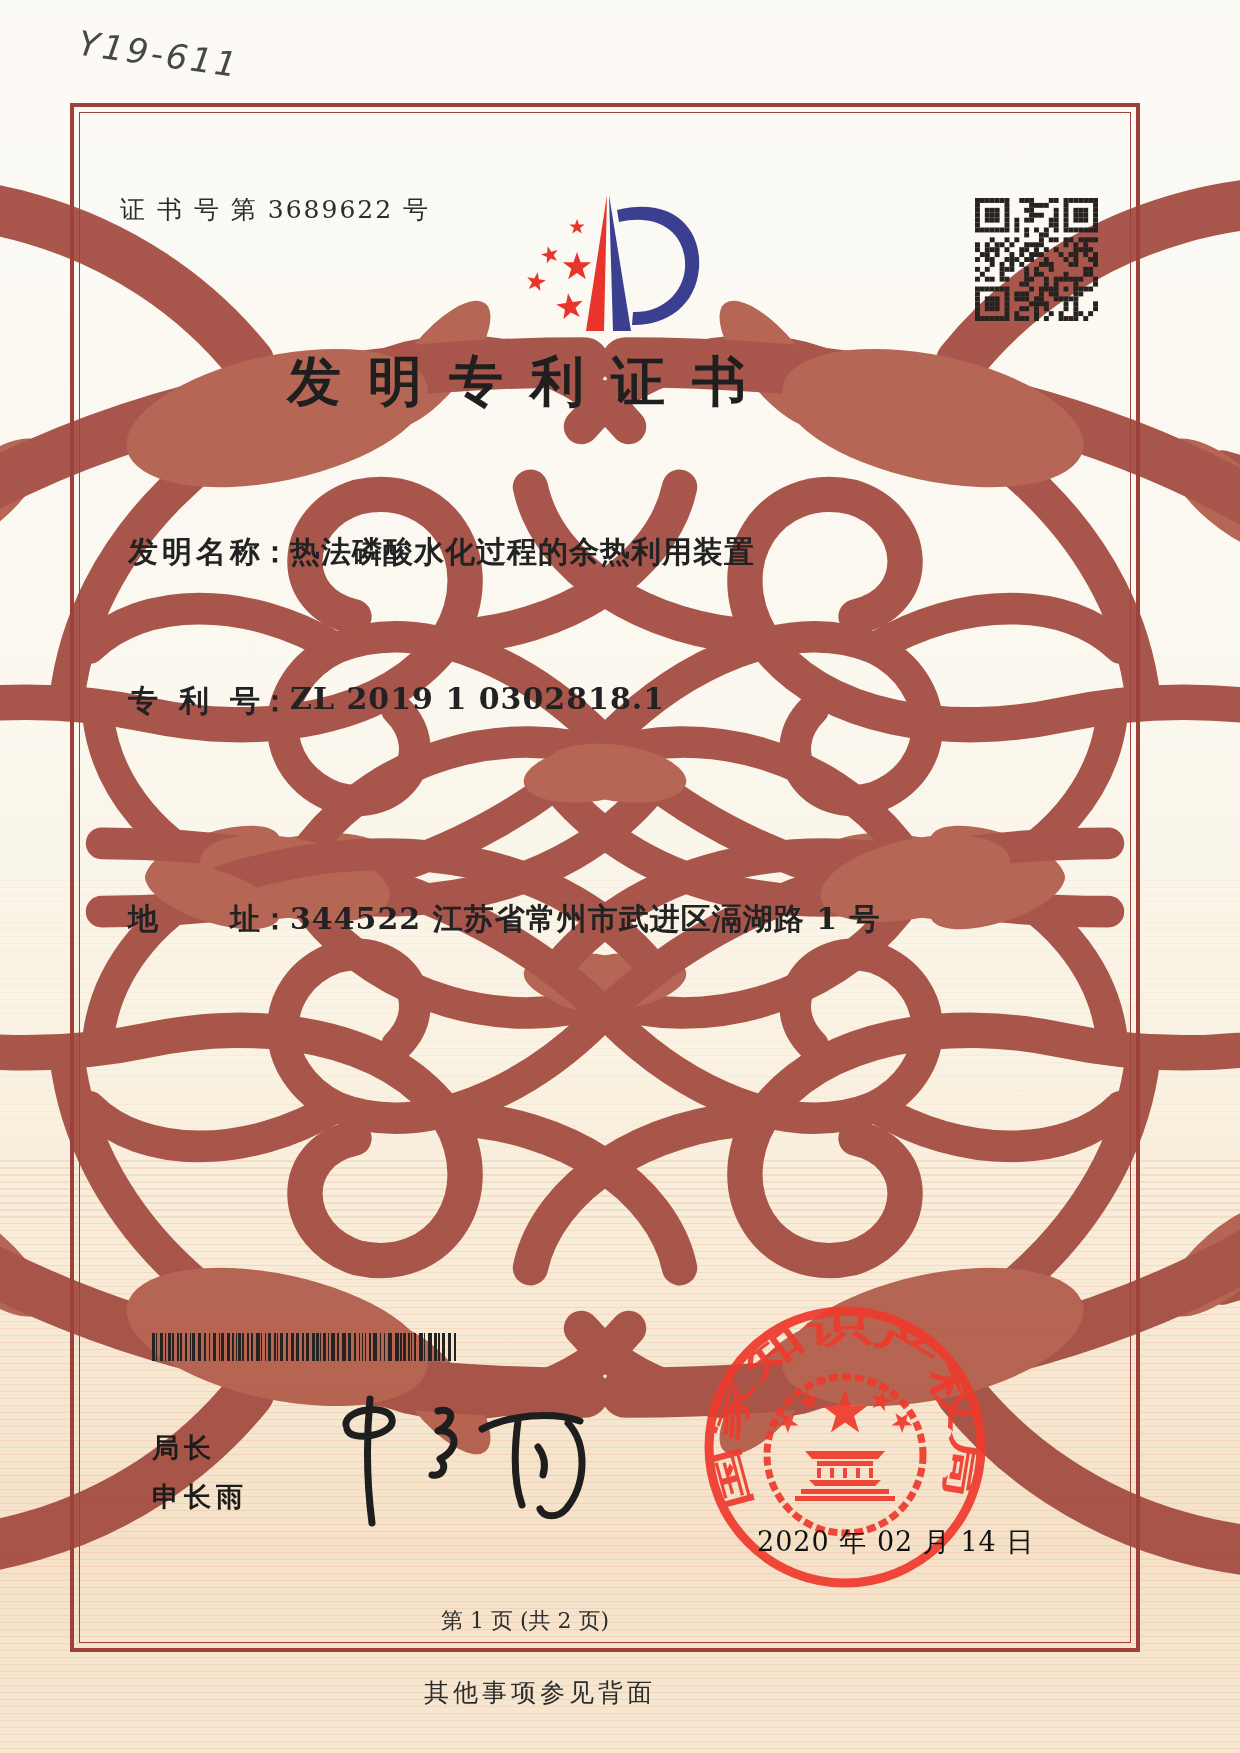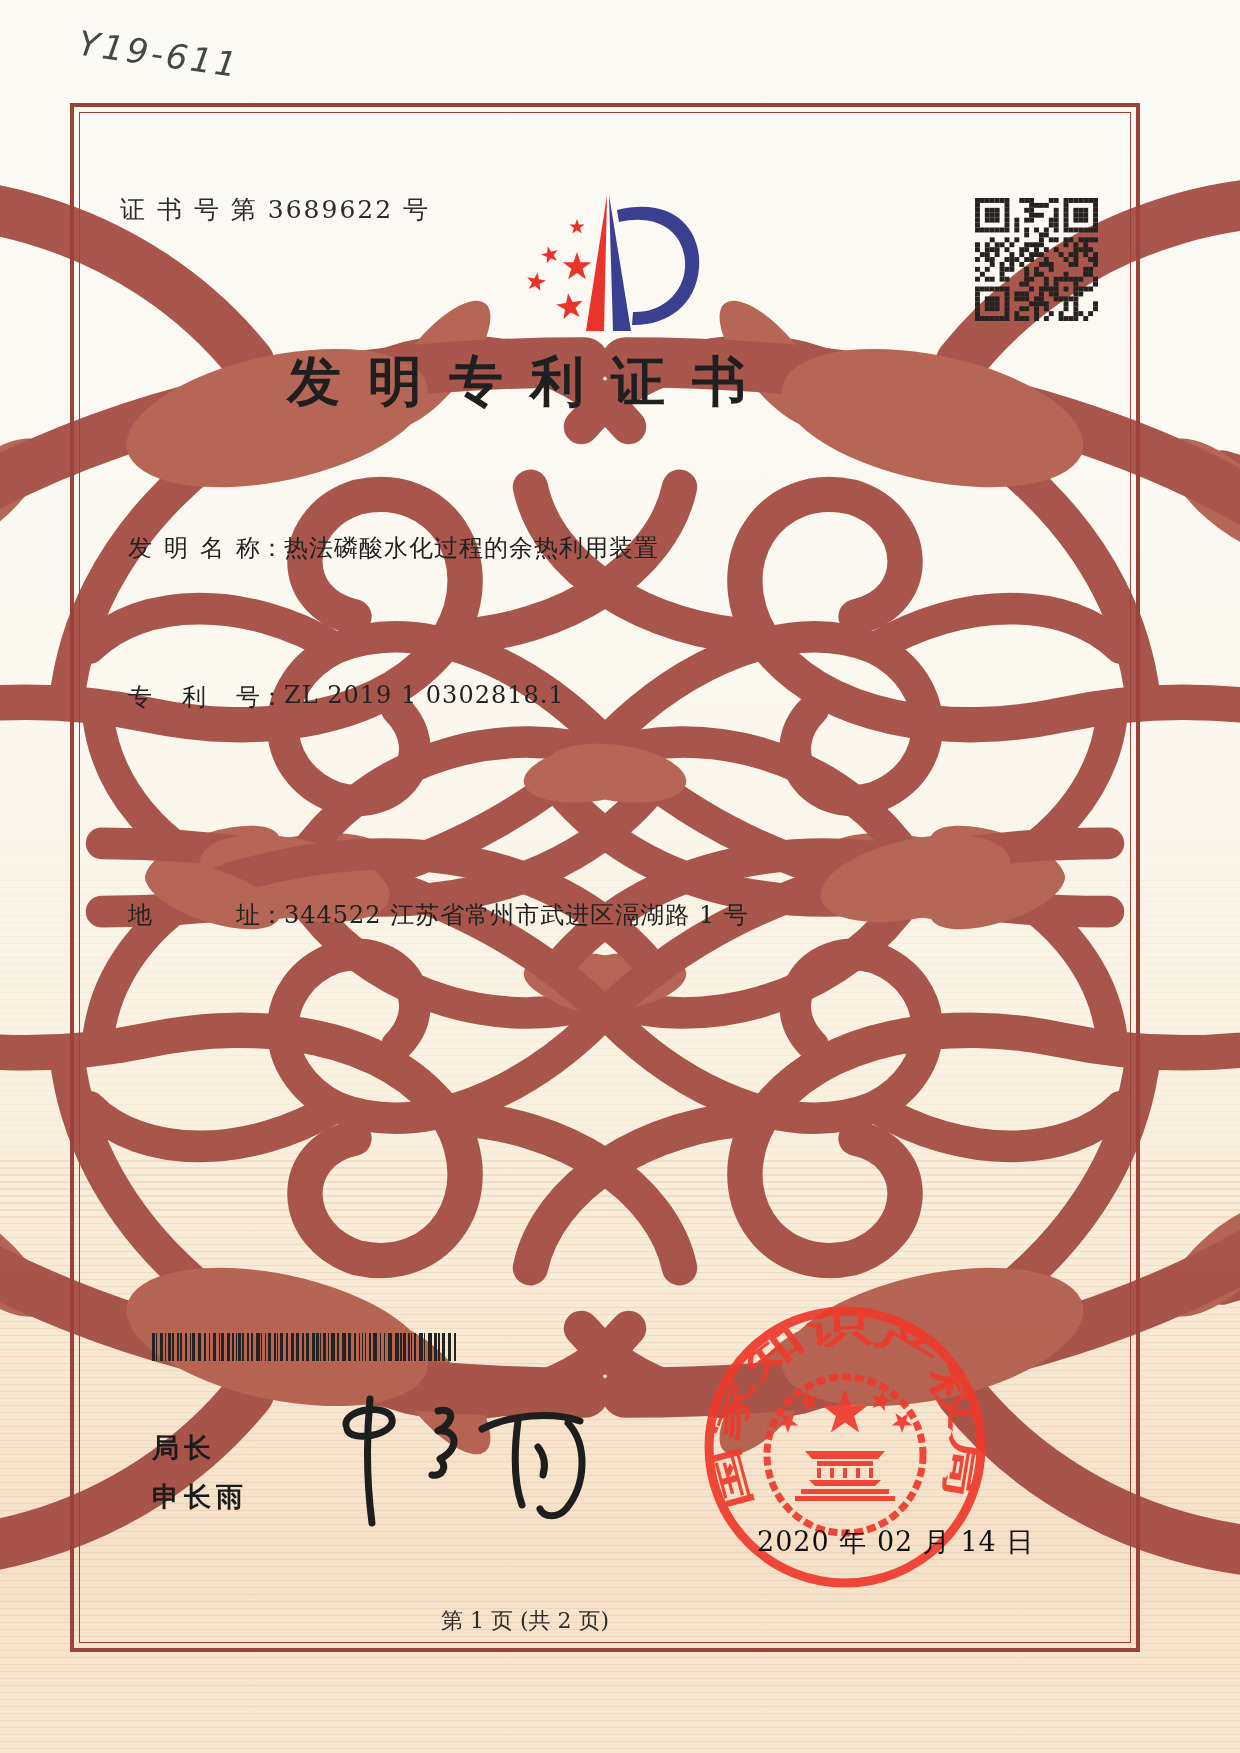--- a/index.html
+++ b/index.html
@@ -16,21 +16,21 @@
   .ornaments { position:absolute; left:0; top:0; width:1240px; height:1753px; pointer-events:none; opacity:.92; }
   .frame { position:absolute; left:70px; top:103px; width:1070px; height:1549px; border:4.5px solid #9c423a; }
   .frame-inner { position:absolute; inset:5px; border:1.5px solid #9c423a; }
   .handwritten { position:absolute; left:78px; top:34px; font-family:"DejaVu Sans","Liberation Sans",sans-serif;
     font-style:italic; font-size:34px; color:#474747; transform:rotate(8deg); letter-spacing:3px; }
   .cert-no { position:absolute; left:120px; top:193px; font-size:25px; letter-spacing:2px; color:#2c2c2c; }
   .logo { position:absolute; left:520px; top:182px; width:190px; height:160px; }
   .qr { position:absolute; left:975px; top:198px; width:123px; height:123px; }
   .title { position:absolute; left:150px; top:346px; width:760px; text-align:center;
     font-size:54px; font-weight:700; letter-spacing:27px; color:#1f1f1f; }
-  .field { position:absolute; left:128px; width:1000px; font-size:24px; color:#222; white-space:nowrap; }
+  .field { position:absolute; left:128px; width:1000px; font-size:30px; color:#222; white-space:nowrap;font-weight:bold; }
   .flabel { display:inline-block; width:132px; text-align:justify; text-align-last:justify; vertical-align:top; }
   .colon { display:inline-block; vertical-align:top; }
   .fvalue { display:inline-block; vertical-align:top; letter-spacing:1px; }
   .grant-no { position:absolute; left:552px; top:0; white-space:nowrap; }
   .body-text { position:absolute; left:128px; top:1030px; width:982px; font-size:23.5px; line-height:34px;
     text-align:justify; color:#262626; }
   .body-text p { text-indent:2em; }
   .body-text p + p { margin-top:8px; }
   .barcode { position:absolute; left:152px; top:1333px; width:310px; height:28px; font-size:0; }
   .barcode span { display:inline-block; height:100%; background:#262220; }
@@ -483,14 +483,15 @@
         <path d="M-36,15 L36,15 L30,21 L-30,21 Z"></path>
         <rect x="-44" y="24" width="88" height="5"></rect>
         <rect x="-50" y="31" width="100" height="5"></rect>
       </g>
     </g>
   </svg>
 
   <div class="seal-date">2020 年 02 月 14 日</div>
 
   <div class="page-num">第 1 页 (共 2 页)</div>
+  <div class="back-note">其他事项参见背面</div>
 
 </div>
 
 </body></html>

